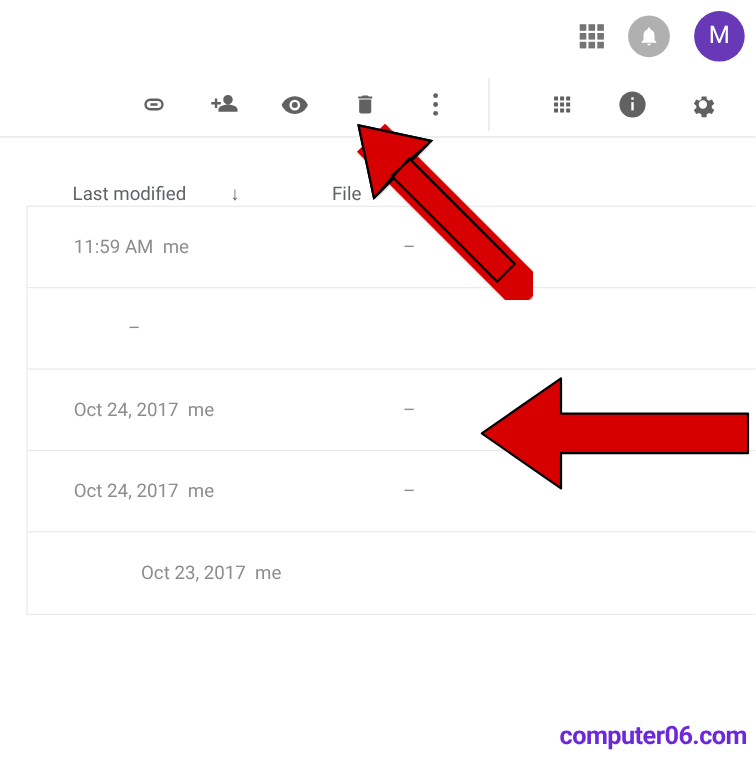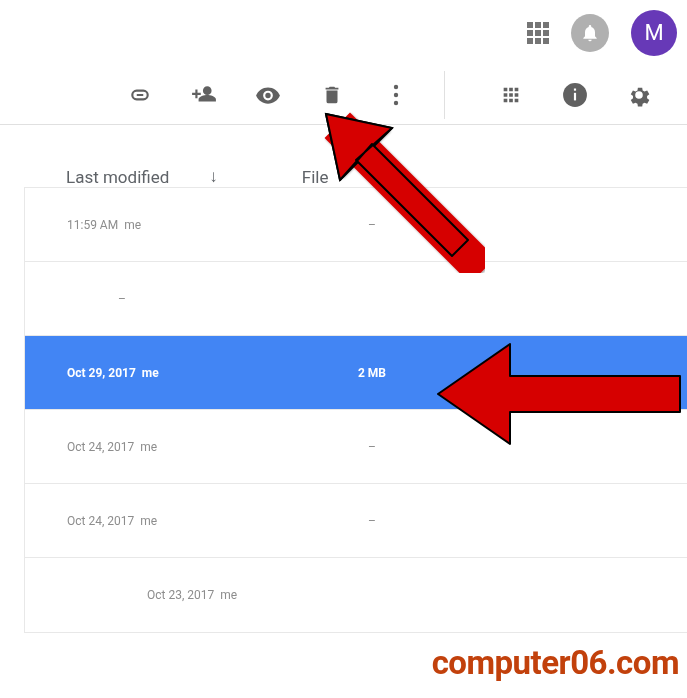--- a/index.html
+++ b/index.html
@@ -57,38 +57,38 @@
   .list-header .col-size { margin-left: 84px; }
   .list {
     border: 1px solid #e8e8e8;
     border-right: none;
   }
   .row {
     height: 74px;
     border-bottom: 1px solid #e8e8e8;
     display:flex; align-items:center;
     padding-left: 42px;
-    font-size: 12px;
+    font-size: 17px;
     color:#8d8d8d;
   }
   .row.last { border-bottom: none; text-align: center; }
   .row .col-mod { width: 250px; }
   .row.selected {
     background: #4285f4; color:#fff; font-weight:700;
   }
   .row.selected .col-size, .row.selected .col-mod { color:#fff; }
   .row .col-size { text-align:center; flex: 0 0 110px; }
   .arrow-svg { position:absolute; pointer-events:none; }
   .watermark {
     position:absolute;
     right: 8px; bottom: 16px;
-    font-size: 33px;
+    font-size: 23px;
     font-weight: 700;
     letter-spacing: -0.5px;
-    color: #c2410c;
+    color: #6d28d9;
   }
   svg { display:block; }
 </style>
 </head>
 <body>
 
 <div class="topbar">
   <div class="icon">
     <div class="apps-grid">
       <span></span>
@@ -169,24 +169,20 @@
     <span class="col-size">File</span>
   </div>
 
   <div class="list">
     <div class="row">
       <span class="col-mod"><span>11:59 AM</span>&nbsp;&nbsp;<span>me</span></span>
       <span class="col-size">–</span>
     </div>
     <div class="row">
       <span class="col-size">–</span>
-    </div>
-    <div class="row selected">
-      <span class="col-mod"><span>Oct 29, 2017</span>&nbsp;&nbsp;<span>me</span></span>
-      <span class="col-size">2 MB</span>
     </div>
     <div class="row">
       <span class="col-mod"><span>Oct 24, 2017</span>&nbsp;&nbsp;<span>me</span></span>
       <span class="col-size">–</span>
     </div>
     <div class="row">
       <span class="col-mod"><span>Oct 24, 2017</span>&nbsp;&nbsp;<span>me</span></span>
       <span class="col-size">–</span>
     </div>
     <div class="row last">

